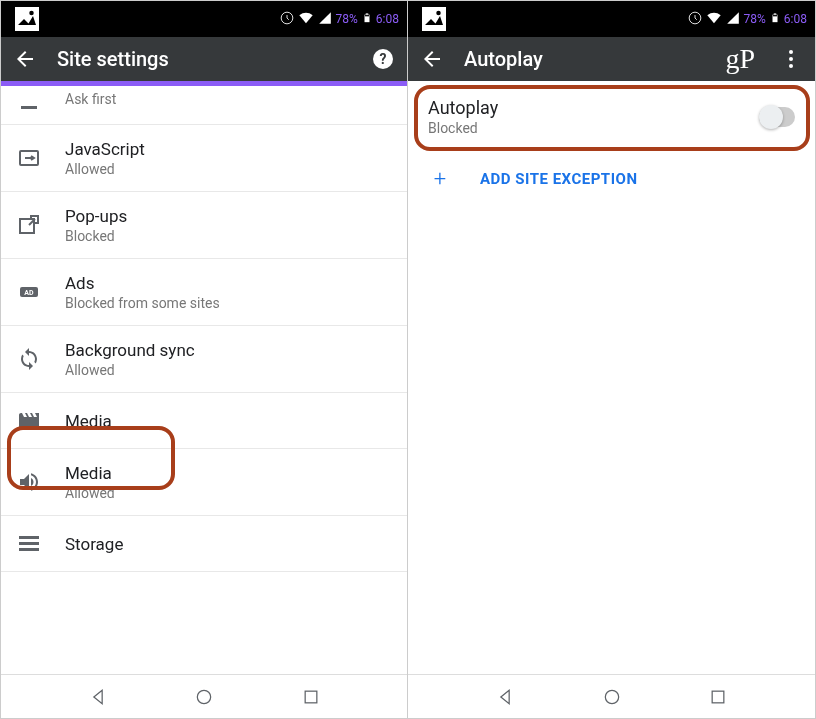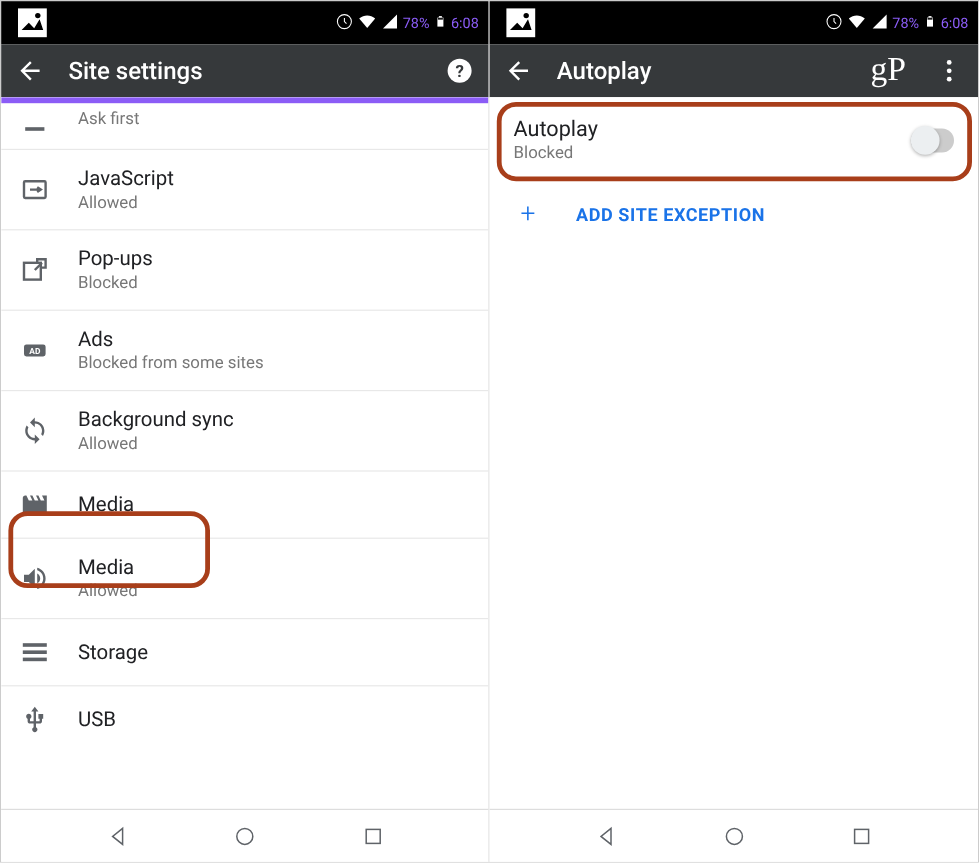--- a/index.html
+++ b/index.html
@@ -185,30 +185,20 @@
               <span></span>
               <span></span>
               <span></span>
             </div>
         </div>
         <div class="texts">
           <div class="primary">Storage</div>
         </div>
       </div>
 
-      <div class="list-item nosub" style="border-bottom:none">
-        <div class="icon">
-            <svg viewBox="0 0 24 24">
-              <path d="M15 7v4h1v2h-3V5h2l-3-4-3 4h2v8H8v-2.07c.7-.37 1.2-1.08 1.2-1.93 0-1.21-.99-2.2-2.2-2.2s-2.2.99-2.2 2.2c0 .85.5 1.56 1.2 1.93V13c0 1.11.89 2 2 2h3v3.05c-.71.37-1.2 1.1-1.2 1.95 0 1.22.99 2.2 2.2 2.2s2.2-.98 2.2-2.2c0-.85-.49-1.58-1.2-1.95V15h3c1.11 0 2-.89 2-2v-2h1V7h-4z" fill="#5f6368"></path>
-            </svg>
-          </div>
-        <div class="texts">
-          <div class="primary">USB</div>
-        </div>
-      </div>
     </div>
 
     <div class="nav-bar">
       <div class="nav-icon"><svg viewBox="0 0 24 24">
             <path d="M17 4 L7 12 L17 20 Z" fill="none" stroke="#5f6368" stroke-width="1.5"></path>
           </svg></div>
       <div class="nav-icon"><svg viewBox="0 0 24 24">
             <circle cx="12" cy="12" r="8" fill="none" stroke="#5f6368" stroke-width="1.5"></circle>
           </svg></div>
       <div class="nav-icon"><svg viewBox="0 0 24 24">

